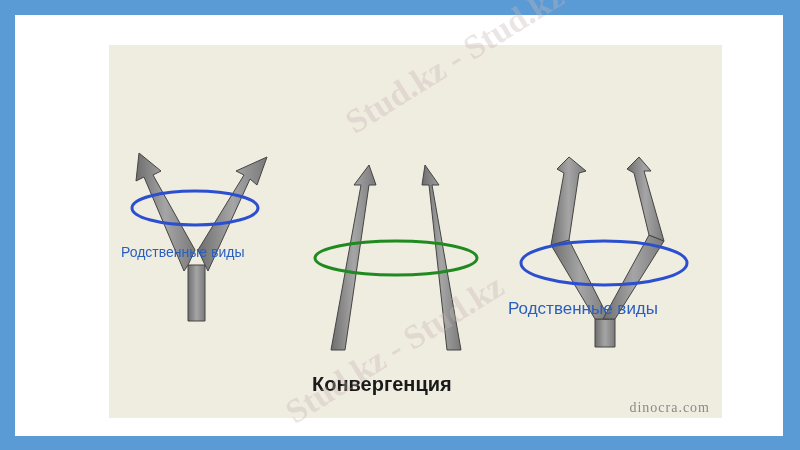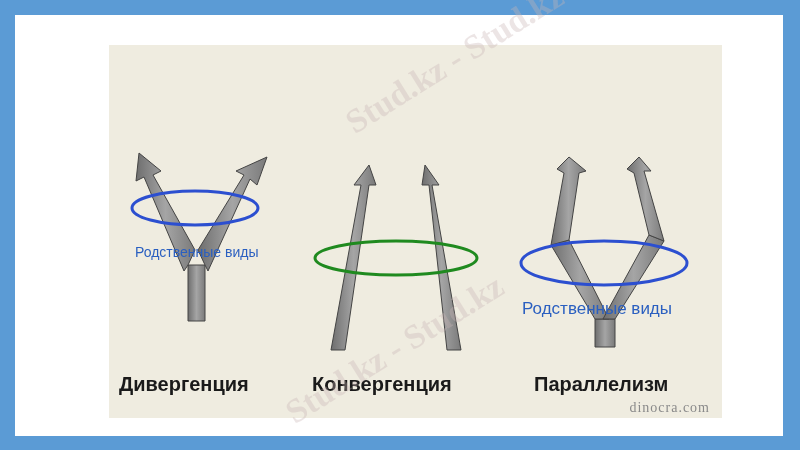--- a/index.html
+++ b/index.html
@@ -2,21 +2,21 @@
 <html><head>
 <meta charset="utf-8">
 <style>
   html,body{margin:0;padding:0;}
   body{width:800px;height:450px;background:#5b9bd5;position:relative;overflow:hidden;font-family:"Liberation Sans",sans-serif;}
   .frame{position:absolute;left:15px;top:15px;width:768px;height:421px;background:#ffffff;}
   .panel{position:absolute;left:94px;top:30px;width:613px;height:373px;background:#efece0;overflow:hidden;}
   .title{position:absolute;left:65px;top:30px;font-size:29px;color:#8a7648;letter-spacing:0.3px;
          text-shadow:1px 1px 0 #4b3d22,0 0 1px #c8b88a;white-space:nowrap;}
   svg.diag{position:absolute;left:0;top:0;}
-  .lbl{position:absolute;white-space:nowrap;font-weight:bold;margin-left:14px;}
+  .lbl{position:absolute;white-space:nowrap;font-weight:bold;}
   .cap{position:absolute;font-size:20px;font-weight:bold;color:#1a1a1a;white-space:nowrap;}
   .blue{color:#2a5fc0;font-size:14px;font-weight:normal;}
   .green{color:#1f7a1f;font-size:14px;font-weight:normal;}
   .src{position:absolute;right:12px;bottom:2px;font-family:"Liberation Serif",serif;font-size:14px;color:#8a8a8a;letter-spacing:1px;text-align:center;}
   .wm{position:absolute;font-family:"Liberation Serif",serif;font-weight:bold;color:rgba(200,180,180,0.35);font-size:34px;white-space:nowrap;transform:rotate(-32deg);pointer-events:none;}
 </style>
 </head>
 <body>
 
 <div class="frame">
@@ -51,22 +51,20 @@
         <polygon points="506,274 494,274 540,190 555,196" fill="url(#ag)" stroke="#444" stroke-width="1"></polygon>
         <polygon points="442,200 460,195 470,128 477,126 460,112 448,124 455,128" fill="url(#ag)" stroke="#444" stroke-width="1"></polygon>
         <polygon points="540,190 555,196 535,126 542,126 530,112 518,124 525,128" fill="url(#ag)" stroke="#444" stroke-width="1"></polygon>
         <ellipse cx="495" cy="218" rx="83" ry="22" fill="none" stroke="#2c4fd0" stroke-width="3"></ellipse>
       </g>
     </svg>
 
     <div class="lbl blue" style="left:12px;top:199px;">Родственные виды</div>
     <div class="lbl blue" style="left:399px;top:254px;font-size:17px;">Родственные виды</div>
 
-    <div class="cap" style="left:10px;top:328px;">Дивергенция</div>
     <div class="cap" style="left:203px;top:328px;">Конвергенция</div>
-    <div class="cap" style="left:425px;top:328px;">Параллелизм</div>
 
     <div class="src">dinocra.com</div>
   </div>
 </div>
 
 <div class="wm" style="left:330px;top:40px;">Stud.kz - Stud.kz</div>
 <div class="wm" style="left:270px;top:330px;">Stud.kz - Stud.kz</div>
 
 </body></html>

